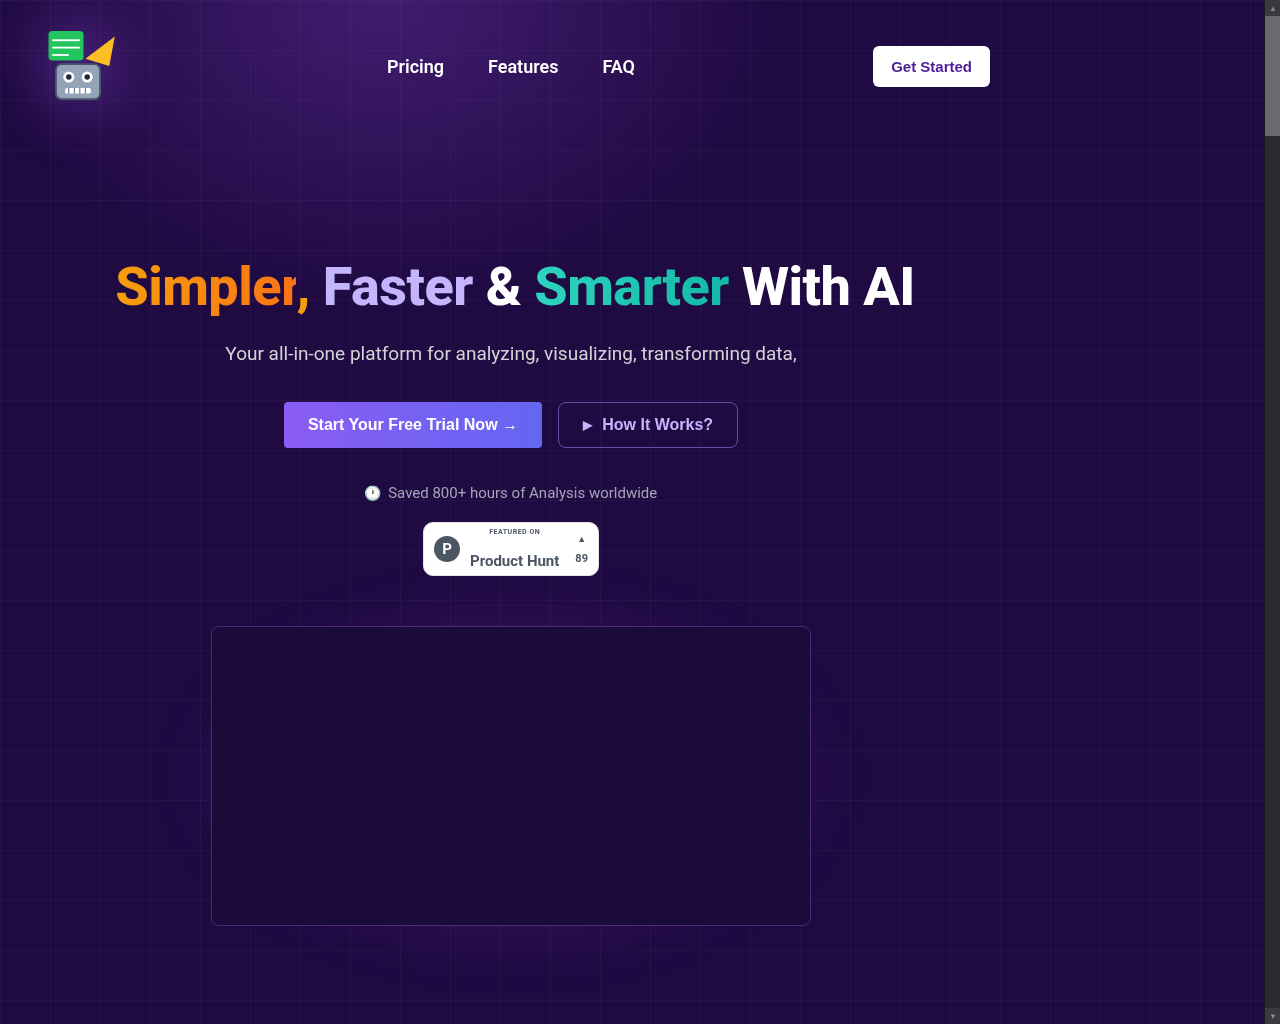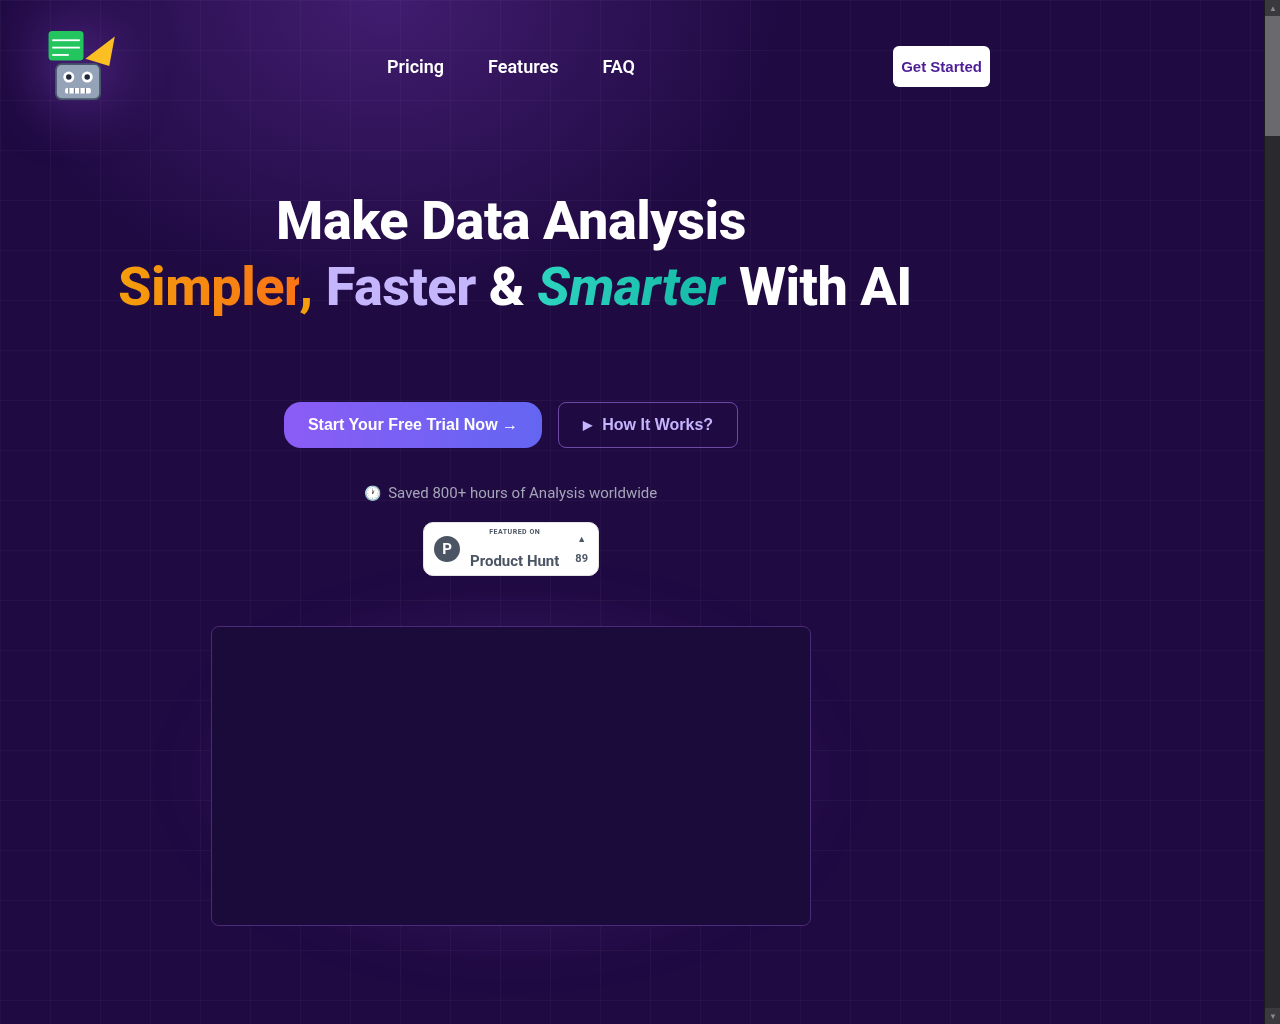--- a/index.html
+++ b/index.html
@@ -62,21 +62,21 @@
       font-size: 18px;
       font-weight: 600;
       text-decoration: none;
       cursor: pointer;
     }
     
     .get-started-btn {
       background: #ffffff;
       color: #4c1d95;
       border: none;
-      padding: 12px 8px;
+      padding: 12px 18px;
       border-radius: 6px;
       font-size: 15px;
       font-weight: 600;
       cursor: pointer;
     }
     
     
     .hero {
       text-align: center;
       padding-top: 56px;
@@ -106,21 +106,20 @@
     
     .title-faster {
       color: #c4b5fd;
     }
     
     .title-smarter {
       background: linear-gradient(90deg, #2dd4bf, #14b8a6);
       -webkit-background-clip: text;
       -webkit-text-fill-color: transparent;
       background-clip: text;
-      font-style: italic;
     }
     
     .hero-subtitle {
       color: #d4d4d8;
       font-size: 19px;
       line-height: 1.5;
       margin-top: 20px;
       font-weight: 400;
     }
     
@@ -129,21 +128,21 @@
       justify-content: center;
       gap: 16px;
       margin-top: 34px;
     }
     
     .cta-primary {
       background: linear-gradient(90deg, #8b5cf6, #6366f1);
       color: #ffffff;
       border: none;
       padding: 14px 24px;
-      border-radius: 17px;
+      border-radius: 4px;
       font-size: 16px;
       font-weight: 700;
       cursor: pointer;
       display: inline-flex;
       align-items: center;
       gap: 6px;
     }
     
     .cta-secondary {
       background: transparent;
@@ -334,26 +333,26 @@
       <a class="nav-link">Pricing</a>
       <a class="nav-link">Features</a>
       <a class="nav-link">FAQ</a>
     </nav>
 
     <button class="get-started-btn">Get Started</button>
   </header>
 
   <section class="hero">
     <h1 class="hero-title">
-      <span>Make Data Analysis</span><br>
+      <br>
       <span class="title-simpler">Simpler</span><span class="title-comma">, </span><span class="title-faster">Faster</span><span> &amp; </span><span class="title-smarter">Smarter</span><span> With AI</span>
     </h1>
 
     <p class="hero-subtitle">
-      <br>
+      <span>Your all-in-one platform for analyzing, visualizing, transforming data,</span><br>
     </p>
 
     <div class="hero-ctas">
       <button class="cta-primary">Start Your Free Trial Now →</button>
       <button class="cta-secondary">
         <span class="play-icon">▶</span>
         <span>How It Works?</span>
       </button>
     </div>
 

